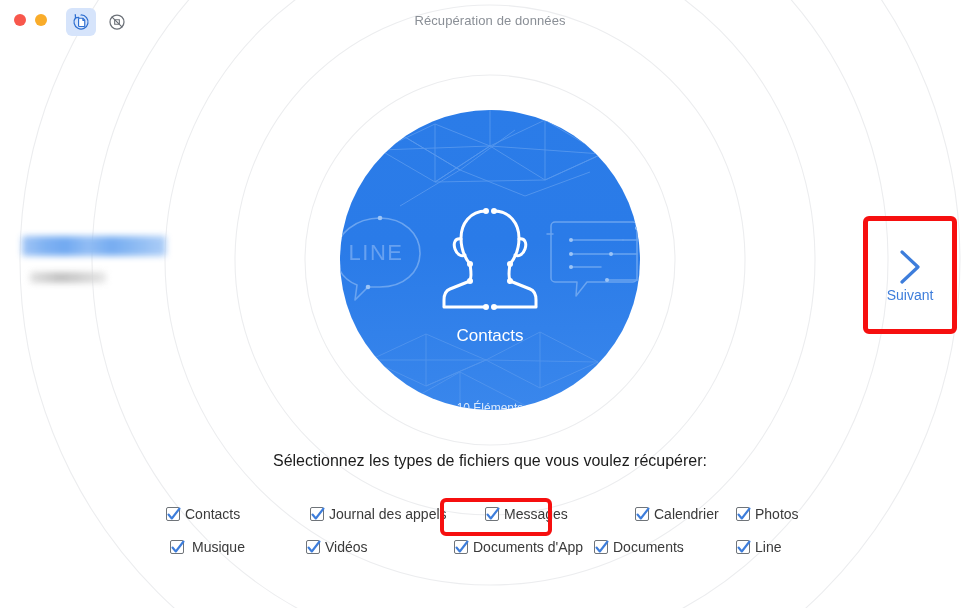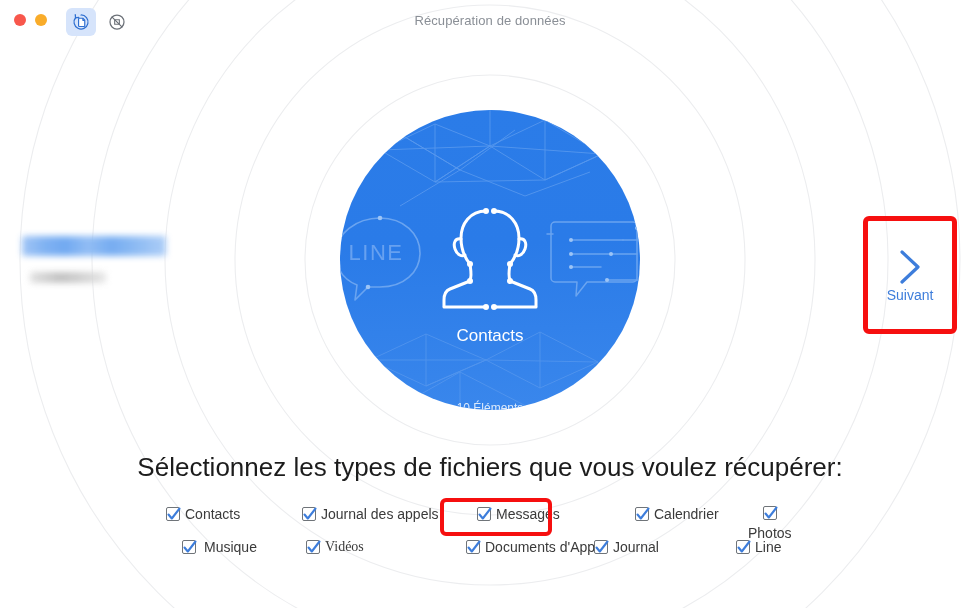--- a/index.html
+++ b/index.html
@@ -158,21 +158,21 @@
     font-size: 14px;
     color: #3d7ddb;
   }
 
   
   #prompt {
     position: absolute;
     left: 0; top: 452px;
     width: 980px;
     text-align: center;
-    font-size: 26px;
+    font-size: 16px;
     color: #1c1c1c;
     z-index: 10;
   }
 
   
   #filetype-grid {
     position: absolute;
     left: 166px; top: 506px;
     width: 650px;
     z-index: 10;
@@ -366,94 +366,94 @@
 
       <label class="ft-item" style="left:0px;">
         <span class="cb">
           <svg width="14" height="18" viewBox="0 0 14 18" xmlns="http://www.w3.org/2000/svg">
               <path d="M1.5 8.5 L4.8 12.5 L12.5 2.5" fill="none" stroke="#3d7ddb" stroke-width="2.1" stroke-linecap="round" stroke-linejoin="round"></path>
             </svg>
         </span>
         <span class="ft-label">Contacts</span>
       </label>
 
-      <label class="ft-item" style="left:136px;">
+      <label class="ft-item" style="left:144px;">
         <span class="cb">
           <svg width="14" height="18" viewBox="0 0 14 18" xmlns="http://www.w3.org/2000/svg">
               <path d="M1.5 8.5 L4.8 12.5 L12.5 2.5" fill="none" stroke="#3d7ddb" stroke-width="2.1" stroke-linecap="round" stroke-linejoin="round"></path>
             </svg>
         </span>
         <span class="ft-label">Journal des appels</span>
       </label>
 
-      <label class="ft-item" style="left:280px;padding-left:31px;">
+      <label class="ft-item" style="left:288px;padding-left:31px;">
         <span class="cb">
           <svg width="14" height="18" viewBox="0 0 14 18" xmlns="http://www.w3.org/2000/svg">
               <path d="M1.5 8.5 L4.8 12.5 L12.5 2.5" fill="none" stroke="#3d7ddb" stroke-width="2.1" stroke-linecap="round" stroke-linejoin="round"></path>
             </svg>
         </span>
         <span class="ft-label">Messages</span>
       </label>
 
       <label class="ft-item" style="left:428px;margin-left:41px;">
         <span class="cb">
           <svg width="14" height="18" viewBox="0 0 14 18" xmlns="http://www.w3.org/2000/svg">
               <path d="M1.5 8.5 L4.8 12.5 L12.5 2.5" fill="none" stroke="#3d7ddb" stroke-width="2.1" stroke-linecap="round" stroke-linejoin="round"></path>
             </svg>
         </span>
         <span class="ft-label">Calendrier</span>
       </label>
 
-      <label class="ft-item" style="left:582px;flex-direction:column;">
+      <label class="ft-item" style="left:570px;">
         <span class="cb">
           <svg width="14" height="18" viewBox="0 0 14 18" xmlns="http://www.w3.org/2000/svg">
               <path d="M1.5 8.5 L4.8 12.5 L12.5 2.5" fill="none" stroke="#3d7ddb" stroke-width="2.1" stroke-linecap="round" stroke-linejoin="round"></path>
             </svg>
         </span>
         <span class="ft-label">Photos</span>
       </label>
 
     </div>
 
     <div class="ft-row">
 
-      <label class="ft-item" style="left:16px;gap:8px;">
+      <label class="ft-item" style="left:4px;gap:8px;">
         <span class="cb">
           <svg width="14" height="18" viewBox="0 0 14 18" xmlns="http://www.w3.org/2000/svg">
               <path d="M1.5 8.5 L4.8 12.5 L12.5 2.5" fill="none" stroke="#3d7ddb" stroke-width="2.1" stroke-linecap="round" stroke-linejoin="round"></path>
             </svg>
         </span>
         <span class="ft-label">Musique</span>
       </label>
 
-      <label class="ft-item" style="left:140px;font-family:Liberation Serif, serif;">
+      <label class="ft-item" style="left:140px;">
         <span class="cb">
           <svg width="14" height="18" viewBox="0 0 14 18" xmlns="http://www.w3.org/2000/svg">
               <path d="M1.5 8.5 L4.8 12.5 L12.5 2.5" fill="none" stroke="#3d7ddb" stroke-width="2.1" stroke-linecap="round" stroke-linejoin="round"></path>
             </svg>
         </span>
         <span class="ft-label">Vidéos</span>
       </label>
 
-      <label class="ft-item" style="left:300px;text-align:right;">
+      <label class="ft-item" style="left:288px;text-align:right;">
         <span class="cb">
           <svg width="14" height="18" viewBox="0 0 14 18" xmlns="http://www.w3.org/2000/svg">
               <path d="M1.5 8.5 L4.8 12.5 L12.5 2.5" fill="none" stroke="#3d7ddb" stroke-width="2.1" stroke-linecap="round" stroke-linejoin="round"></path>
             </svg>
         </span>
         <span class="ft-label">Documents d'App</span>
       </label>
 
       <label class="ft-item" style="left:428px;">
         <span class="cb">
           <svg width="14" height="18" viewBox="0 0 14 18" xmlns="http://www.w3.org/2000/svg">
               <path d="M1.5 8.5 L4.8 12.5 L12.5 2.5" fill="none" stroke="#3d7ddb" stroke-width="2.1" stroke-linecap="round" stroke-linejoin="round"></path>
             </svg>
         </span>
-        <span class="ft-label">Journal</span>
+        <span class="ft-label">Documents</span>
       </label>
 
       <label class="ft-item" style="left:570px;">
         <span class="cb">
           <svg width="14" height="18" viewBox="0 0 14 18" xmlns="http://www.w3.org/2000/svg">
               <path d="M1.5 8.5 L4.8 12.5 L12.5 2.5" fill="none" stroke="#3d7ddb" stroke-width="2.1" stroke-linecap="round" stroke-linejoin="round"></path>
             </svg>
         </span>
         <span class="ft-label">Line</span>
       </label>

